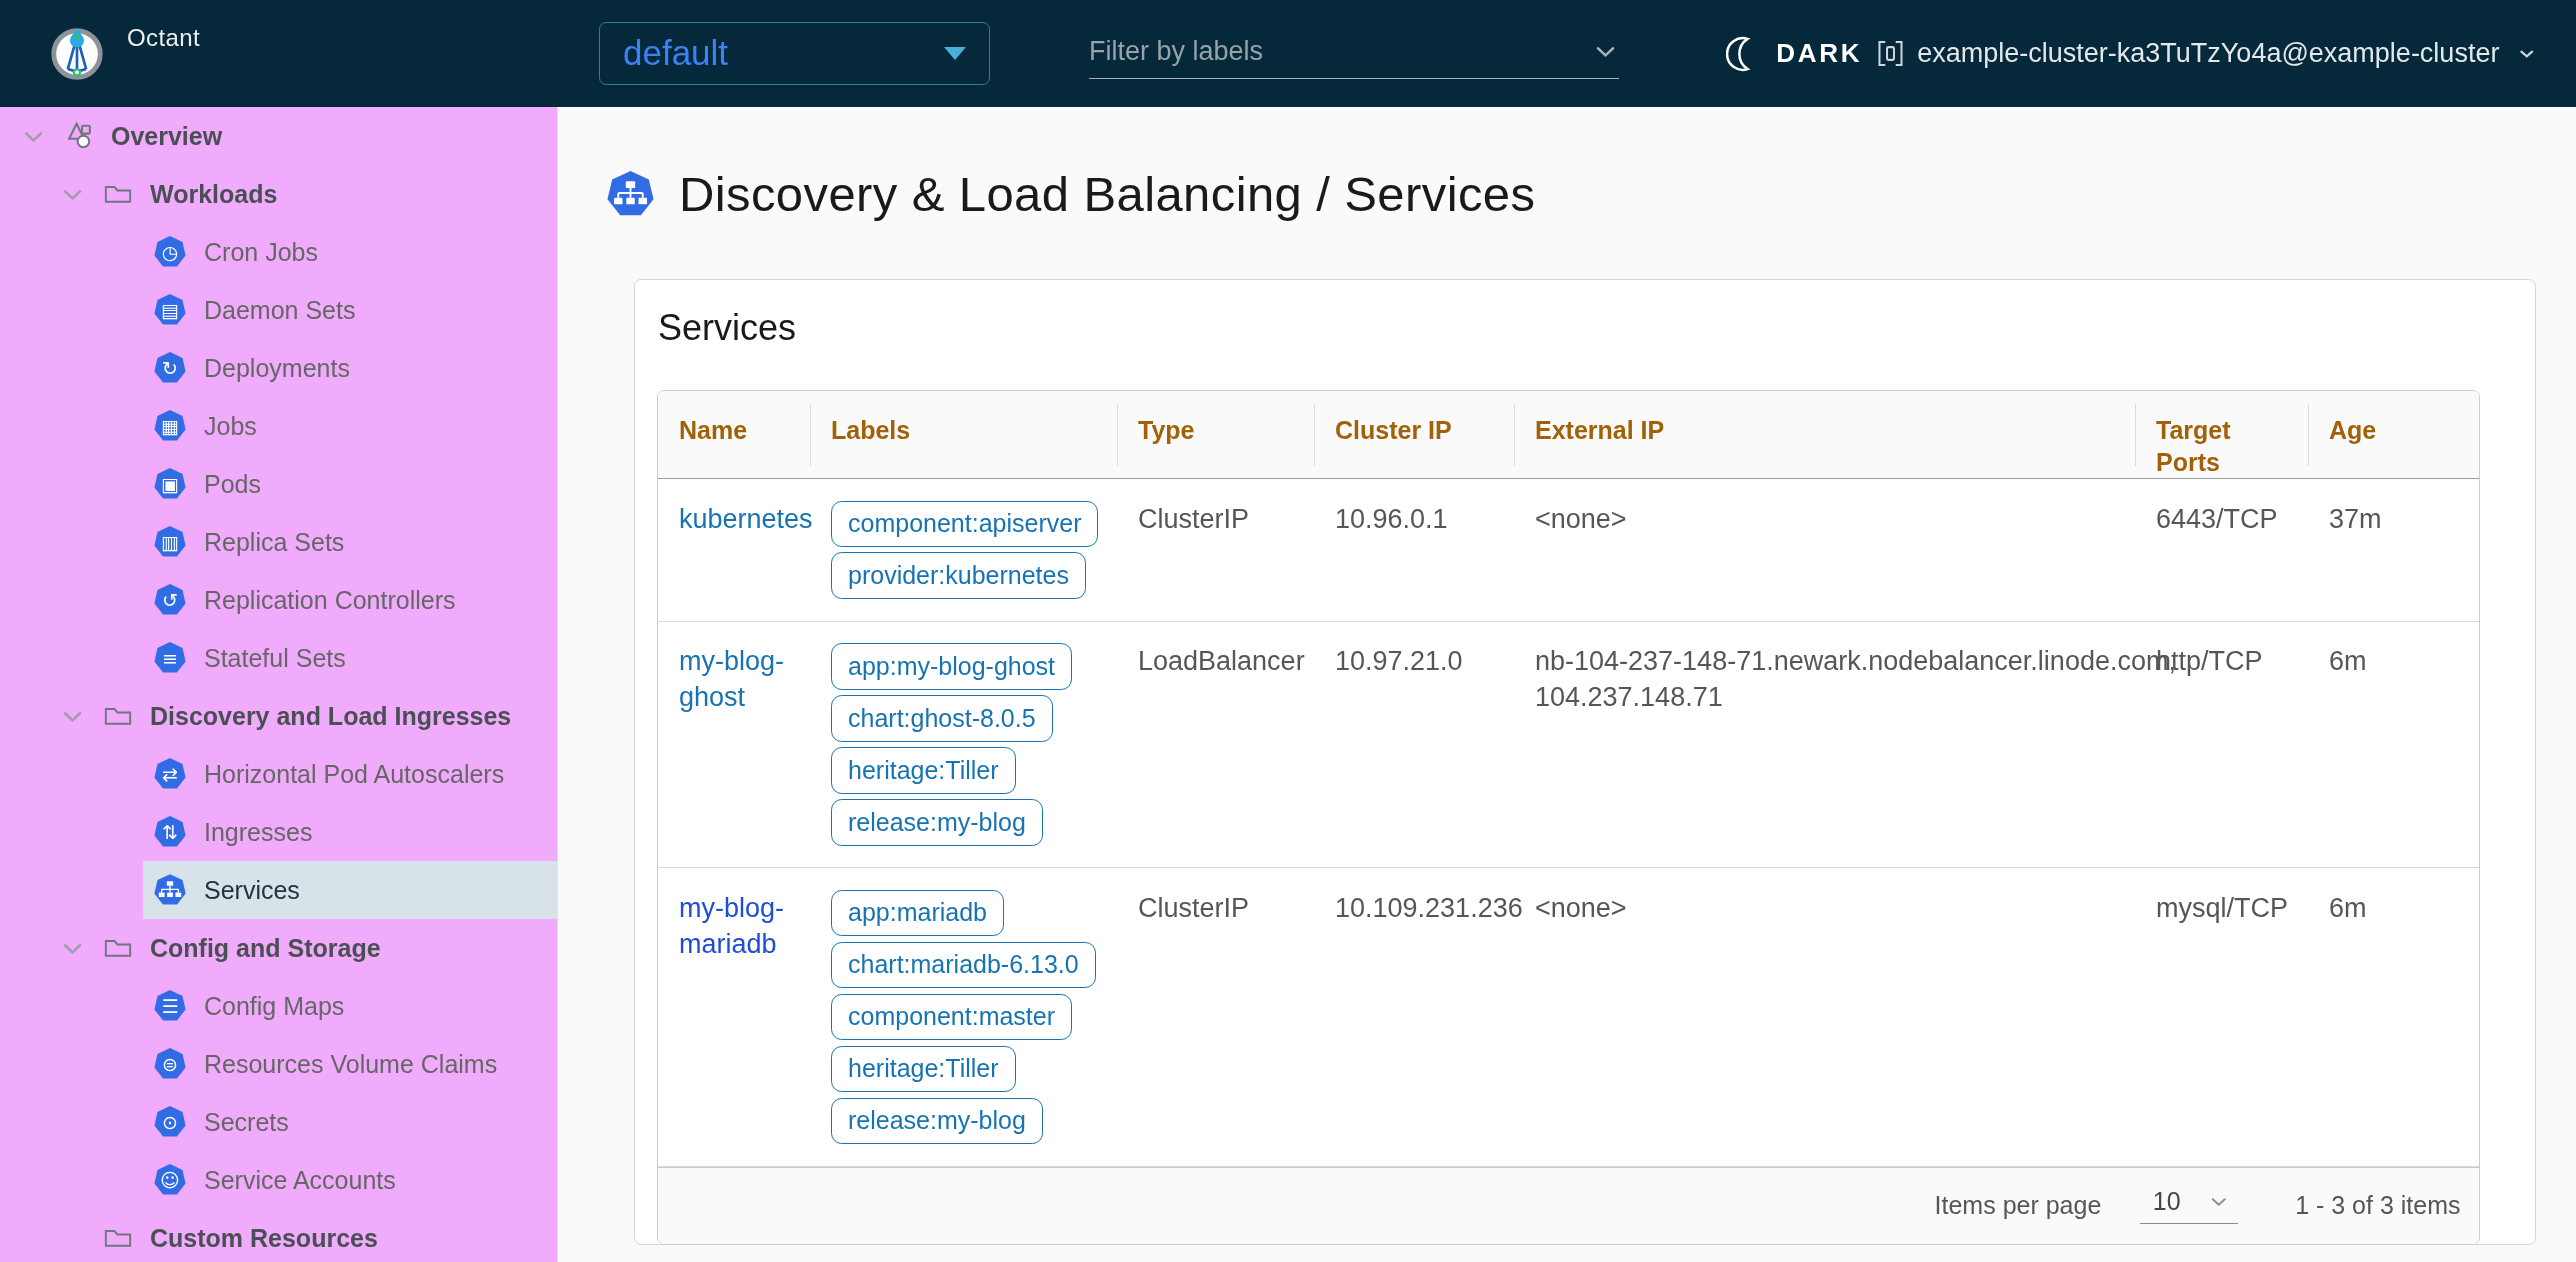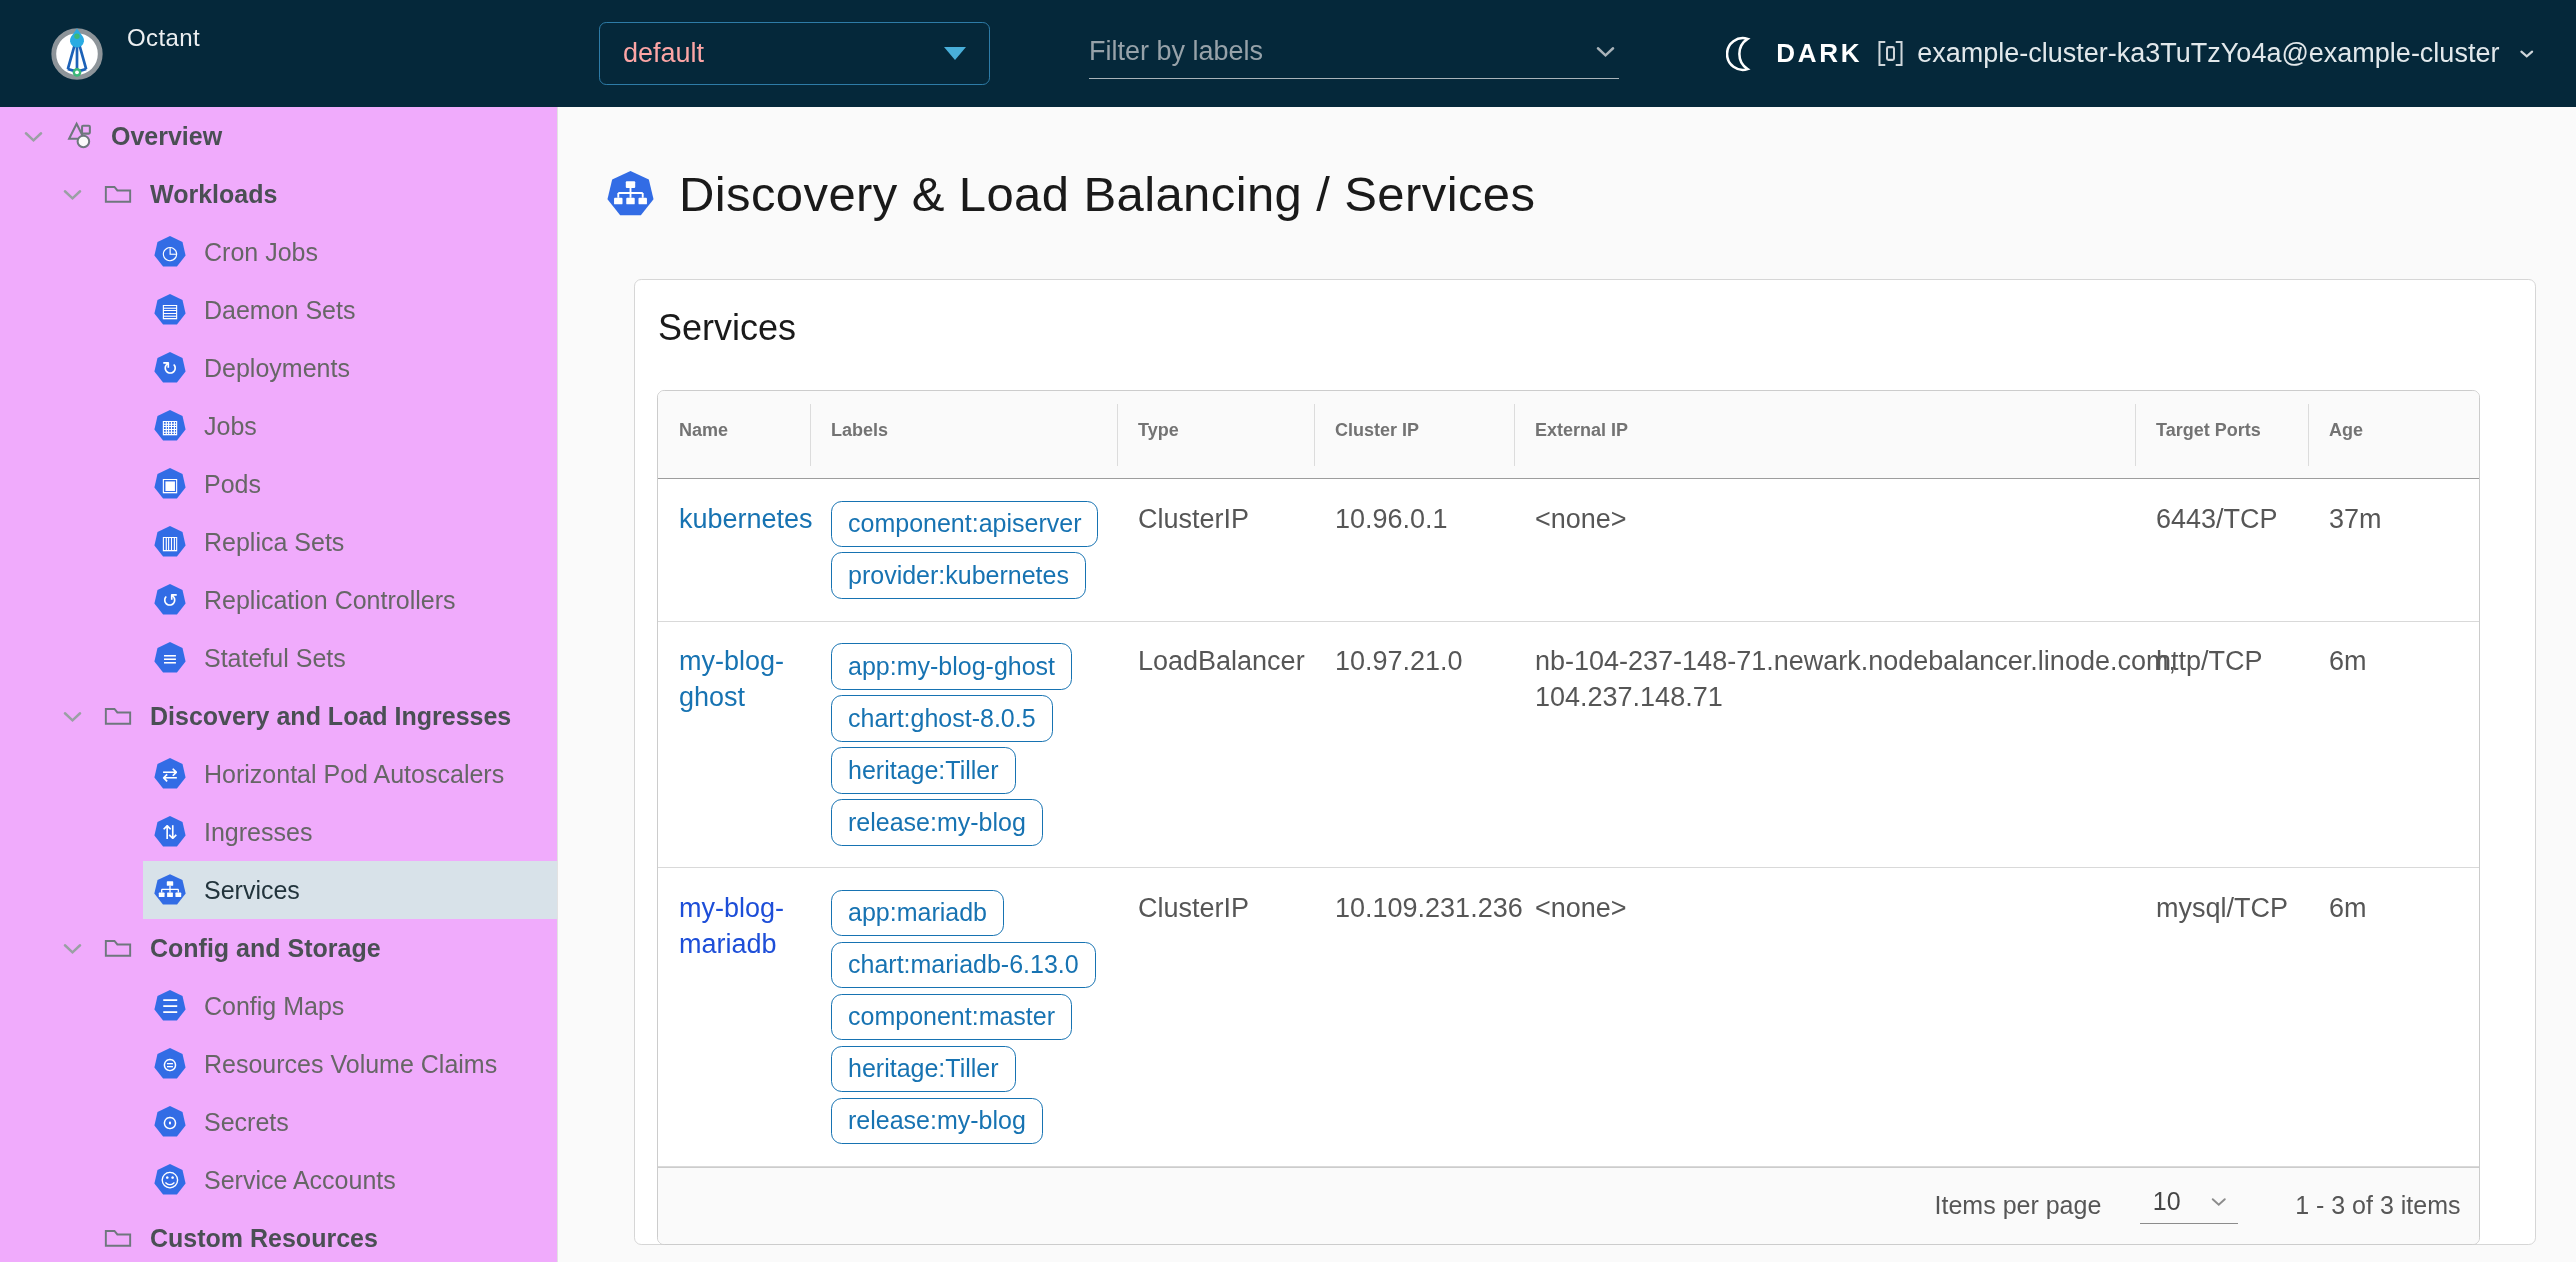--- a/index.html
+++ b/index.html
@@ -6,21 +6,21 @@
   .app{position:relative;width:2576px;height:1263px;overflow:hidden;background:#fafafa;
        font-family:"Liberation Sans",sans-serif;-webkit-font-smoothing:antialiased;}
 
   
   .header{position:absolute;left:0;top:0;width:2576px;height:107px;background:#05283a;}
   .logo{position:absolute;left:50px;top:27px;width:54px;height:54px;}
   .app-name{position:absolute;left:127px;top:0;height:76px;display:flex;align-items:center;
             color:#eceff1;font-size:24px;letter-spacing:0.4px;}
   .ns-dd{position:absolute;left:599px;top:21.5px;width:391px;height:63px;border:1.8px solid #2e7ca7;
          border-radius:7.2px;display:flex;align-items:center;padding:0 23px;box-sizing:border-box;
-         color:#fca5a5;font-size:27px;cursor:pointer;}
+         color:#3b82f6;font-size:35px;cursor:pointer;}
   .ns-caret{margin-left:auto;width:0;height:0;border-left:11.6px solid transparent;
             border-right:11.6px solid transparent;border-top:13.4px solid #49afd9;}
   .filter{position:absolute;left:1089px;top:25px;width:530px;height:54px;
           border-bottom:1.8px solid #a9b3b9;display:flex;align-items:center;
           color:#97a2a9;font-size:27px;box-sizing:border-box;}
   .filter .chev{margin-left:auto;width:27px;height:27px;}
   .dark-toggle{position:absolute;left:1726px;top:0;height:107px;display:flex;align-items:center;
                gap:14.3px;color:#fff;cursor:pointer;}
   .dark-toggle .moon{width:36px;height:36px;}
   .dark-label{font-size:26px;font-weight:bold;letter-spacing:2.7px;}
@@ -53,21 +53,21 @@
   .title-ic{width:47px;height:50px;}
   .page-title{margin:0;font-size:49px;font-weight:400;color:#1a1a1a;letter-spacing:0.4px;}
 
   .card{position:absolute;left:74px;top:172px;width:1902px;height:966px;background:#fff;
         border:1.8px solid #d6d6d6;border-radius:7.2px;box-sizing:border-box;}
   .card-title{margin:27px 0 0 23px;font-size:36px;font-weight:400;color:#1a1a1a;}
 
   .grid{position:absolute;left:21.5px;top:110px;width:1823px;border:1.8px solid #cccccc;border-radius:7.2px;
         overflow:hidden;background:#fff;box-sizing:border-box;}
   .thead{display:flex;background:#fafafa;border-bottom:1.8px solid #9d9d9d;height:88px;box-sizing:border-box;}
-  .th{box-sizing:border-box;padding:23px 16px 0 21.5px;font-weight:bold;font-size:18px;color:#737373;
+  .th{box-sizing:border-box;padding:23px 16px 0 21.5px;font-weight:bold;font-size:25px;color:#a16207;
       position:relative;line-height:32px;}
   .th + .th::before{content:"";position:absolute;left:0;top:12.5px;bottom:12.5px;width:1.8px;background:#dcdcdc;}
   .row{display:flex;border-bottom:1.8px solid #d9d9d9;background:#fff;}
   .td{box-sizing:border-box;padding:21.5px 18px 21.5px 21.5px;font-size:27px;color:#565656;line-height:36px;}
   .c0{width:152px;flex:0 0 152px;}
   .c1{width:307px;flex:0 0 307px;}
   .c2{width:197px;flex:0 0 197px;}
   .c3{width:200px;flex:0 0 200px;}
   .c4{width:621px;flex:0 0 621px;}
   .c5{width:173px;flex:0 0 173px;}

